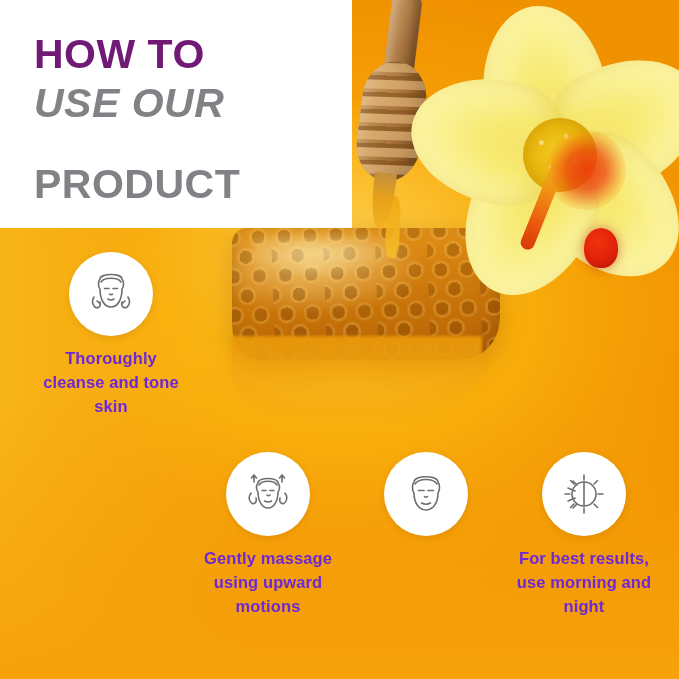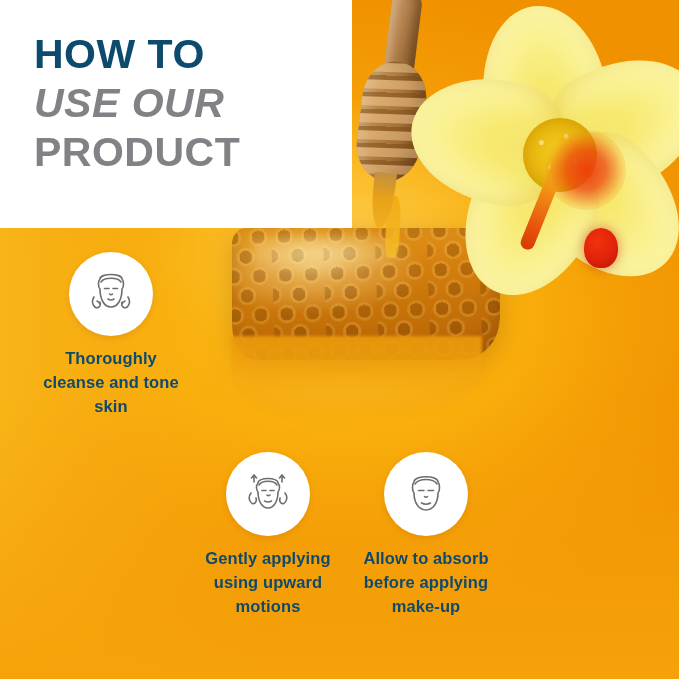--- a/index.html
+++ b/index.html
@@ -209,23 +209,23 @@
     position: absolute;
     left: 34px; top: 30px;
     right: 10px;
     font-weight: bold;
     font-size: 41px;
     line-height: 49px;
     letter-spacing: 0.5px;
     color: #808285;
     text-transform: uppercase;
   }
-  .header-panel .title .line1 { color: #0c4a6e; display: block; }
+  .header-panel .title .line1 { color: #701a75; display: block; }
   .header-panel .title .line2 { display: block; font-style: italic; }
-  .header-panel .title .line3 { display: block; }
+  .header-panel .title .line3 { display: block; margin-top: 32px; }
 
   
   .step {
     position: absolute;
     text-align: center;
     color: #ffffff;
   }
   .step .circle {
     width: 84px; height: 84px;
     margin: 0 auto;
@@ -235,21 +235,21 @@
     display: flex;
     align-items: center;
     justify-content: center;
   }
   .step .circle svg { display: block; }
   .step .caption {
     margin-top: 10px;
     font-size: 16.5px;
     line-height: 24px;
     font-weight: bold;
-    color: #0c4a6e;
+    color: #6d28d9;
     letter-spacing: 0.1px;
   }
 
   #step-1 { left: 38px; top: 252px; width: 146px; }
   #step-2 { left: 20px; top: 452px; width: 160px; }
   #step-3 { left: 190px; top: 452px; width: 156px; }
   #step-4 { left: 350px; top: 452px; width: 152px; }
   #step-5 { left: 508px; top: 452px; width: 152px; }
 </style>
 </head>
@@ -325,32 +325,47 @@
           <path d="M25 27.5 h4 M33 27.5 h4"></path>
           <path d="M30 32 q1.5 1.5 3 0"></path>
           <path d="M27.5 38 q4 2 7 0"></path>
           <path d="M14 30 q-3 4 -1 8 q2 4 5 2 q2-2 1-5"></path>
           <path d="M48 30 q3 4 1 8 q-2 4 -5 2 q-2-2 -1-5"></path>
           <path d="M17 19 l0 -7 M17 12 l-2.5 3 M17 12 l2.5 3"></path>
           <path d="M45 19 l0 -7 M45 12 l-2.5 3 M45 12 l2.5 3"></path>
         </svg>
       </span>
     </div>
-    <div class="caption">Gently applying using upward motions</div>
+    <div class="caption">Gently massage using upward motions</div>
   </div>
 
   <div class="step" id="step-4">
     <div class="circle">
       <span>
         <svg width="62" height="62" viewBox="0 0 62 62" fill="none" stroke="#6d6e71" stroke-width="1.6" stroke-linecap="round" stroke-linejoin="round">
           <path d="M19 19 C19 12, 43 12, 43 19 C45 21, 45 28, 43 30 C43 40, 38 47, 31 47 C24 47, 19 40, 19 30 C17 28, 17 21, 19 19 Z"></path>
           <path d="M20 21 C24 15, 38 15, 42 21"></path>
           <path d="M23.5 27.5 h5.5 M33 27.5 h5.5"></path>
           <path d="M29.5 33.5 q1.5 1.5 3 0"></path>
           <path d="M26.5 40 q4.5 2.5 9 0"></path>
         </svg>
       </span>
     </div>
-    <div class="caption">Allow to absorb before applying make-up</div>
-  </div>
-
+  </div>
+
+  <div class="step" id="step-5">
+    <div class="circle">
+      <span>
+        <svg width="62" height="62" viewBox="0 0 62 62" fill="none" stroke="#6d6e71" stroke-width="1.6" stroke-linecap="round" stroke-linejoin="round">
+          <circle cx="31" cy="31" r="12"></circle>
+          <path d="M31 19 a12 12 0 0 0 0 24 a12 12 0 0 1 0 -24 Z" fill="#6d6e71" stroke="none" opacity="0.12"></path>
+          <path d="M31 12 v5 M31 45 v5 M12 31 h5 M45 31 h5
+                   M17.5 17.5 l3.5 3.5 M41 41 l3.5 3.5
+                   M44.5 17.5 l-3.5 3.5 M21 41 l-3.5 3.5"></path>
+          <path d="M31 19 v24"></path>
+          <path d="M24 22 l-4 -4 M22 28 l-7 -3 M22 35 l-7 3 M24 41 l-4 4"></path>
+        </svg>
+      </span>
+    </div>
+    <div class="caption">For best results, use morning and night</div>
+  </div>
 
 </div>
 
 </body></html>

